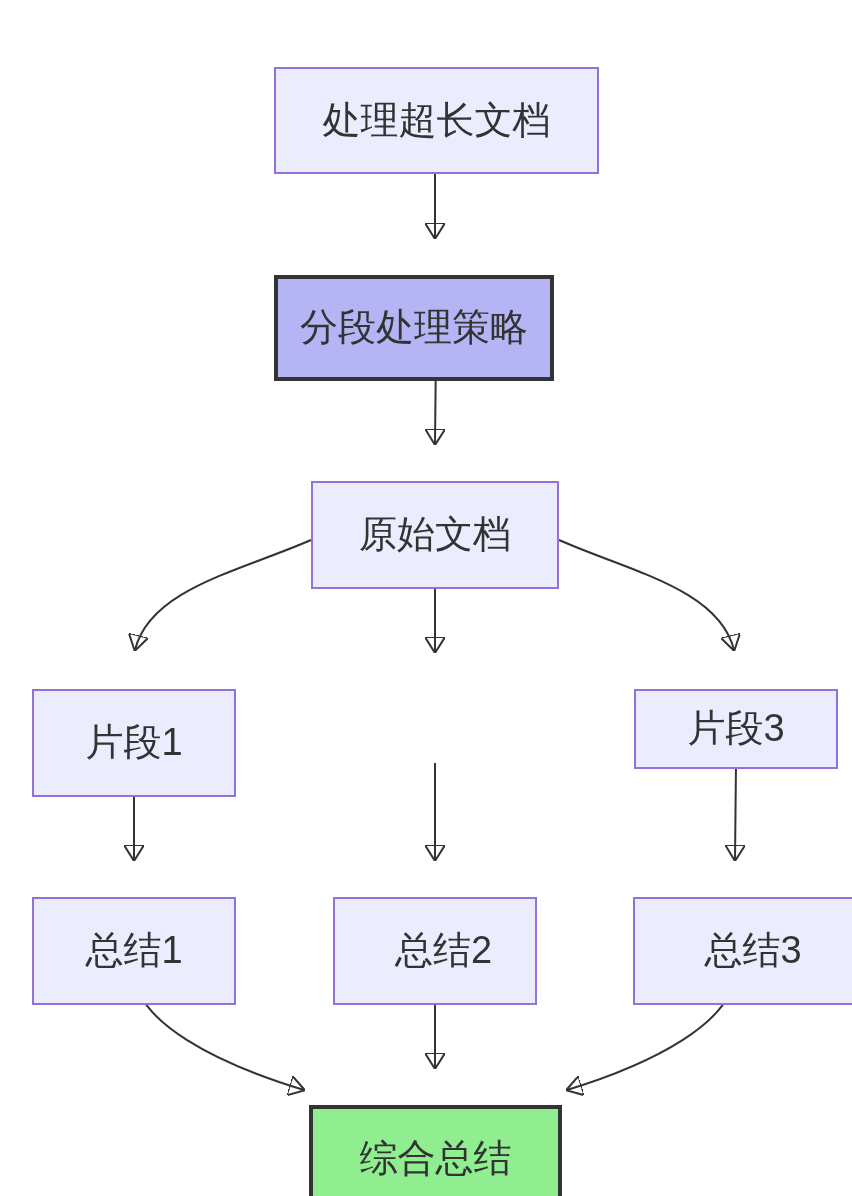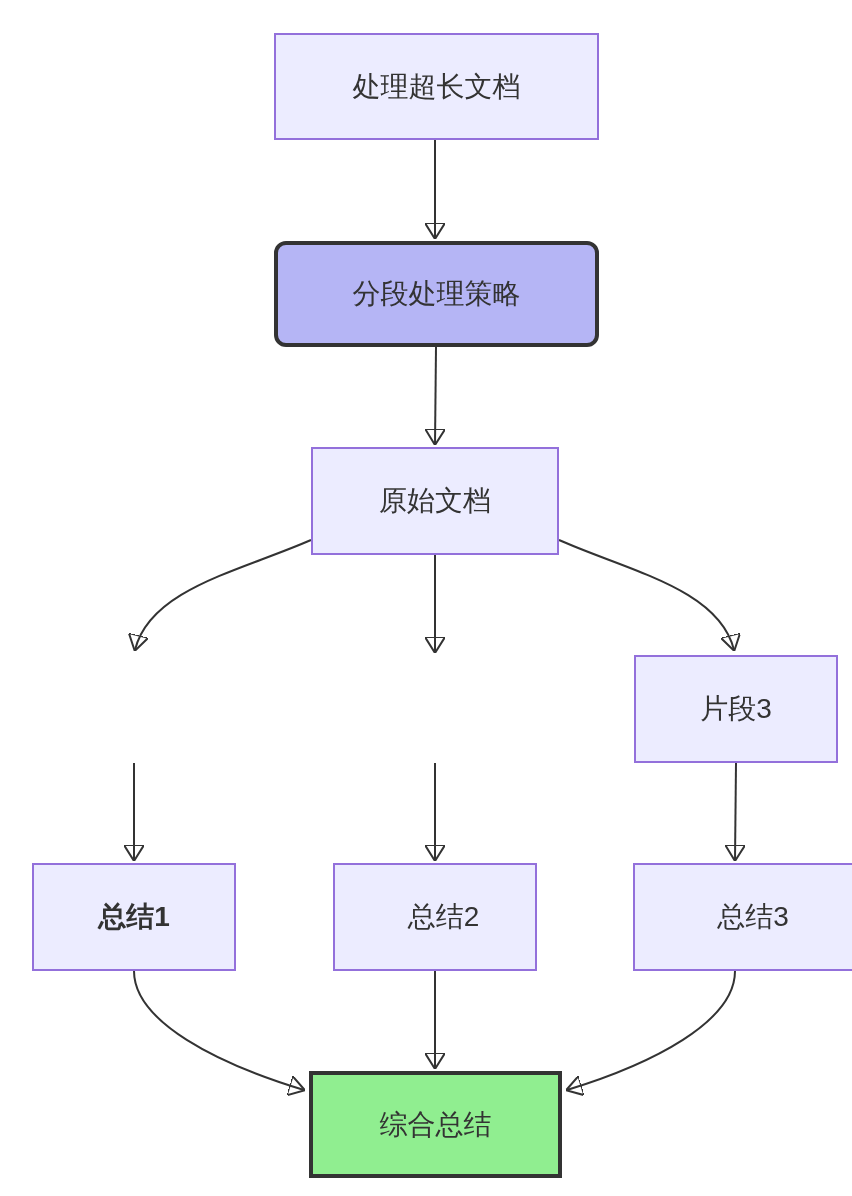--- a/index.html
+++ b/index.html
@@ -22,41 +22,42 @@
   }
   .edges path { stroke: #333333; stroke-width: 2; fill: none; }
   .node {
     position: absolute;
     display: flex;
     align-items: center;
     justify-content: center;
     background: #ECECFF;
     border: 2px solid #9370DB;
     color: #333333;
-    font-size: 28px;
+    font-size: 38px;
     line-height: 1.2;
     text-align: center;
     white-space: nowrap;
+    margin-top: 34px;
   }
   .node.emphasis {
     background: #b5b5f5;
     border: 4px solid #333333;
   }
   .node.success {
     background: #90EE90;
     border: 4px solid #333333;
   }
   
   .pos-proc     { left: 274px; top:   33px; width: 325px; height: 107px; }
-  .pos-strategy { left: 274px; top:  241px; width: 325px; height: 106px; border-radius: 12px; }
+  .pos-strategy { left: 274px; top:  241px; width: 280px; height: 106px; }
   .pos-original { left: 311px; top:  447px; width: 248px; height: 108px; }
   .pos-seg1     { left:  32px; top:  655px; width: 204px; height: 108px; }
   .pos-seg2     { left: 333px; top:  655px; width: 204px; height: 108px; }
-  .pos-seg3     { left: 634px; top:  655px; width: 204px; height: 108px; }
-  .pos-sum1     { left:  32px; top:  863px; width: 204px; height: 108px; font-weight: bold; }
+  .pos-seg3     { left: 634px; top:  655px; width: 204px; height: 80px; }
+  .pos-sum1     { left:  32px; top:  863px; width: 204px; height: 108px; }
   .pos-sum2     { left: 333px; top:  863px; width: 204px; height: 108px; padding-left: 17px; }
   .pos-sum3     { left: 633px; top:  863px; width: 240px; height: 108px; }
   .pos-final    { left: 309px; top: 1071px; width: 253px; height: 107px; }
 </style>
 </head>
 <body>
 
 <div class="stage">
 
   <svg class="edges" viewBox="0 0 852 1196" xmlns="http://www.w3.org/2000/svg">
@@ -94,20 +95,23 @@
   </div>
 
   <div class="node emphasis pos-strategy">
     <span>分段处理策略</span>
   </div>
 
   <div class="node pos-original">
     <span>原始文档</span>
   </div>
 
+  <div class="node pos-seg1">
+    <span>片段1</span>
+  </div>
 
 
   <div class="node pos-seg3">
     <span>片段3</span>
   </div>
 
   <div class="node pos-sum1">
     <span>总结1</span>
   </div>
 

